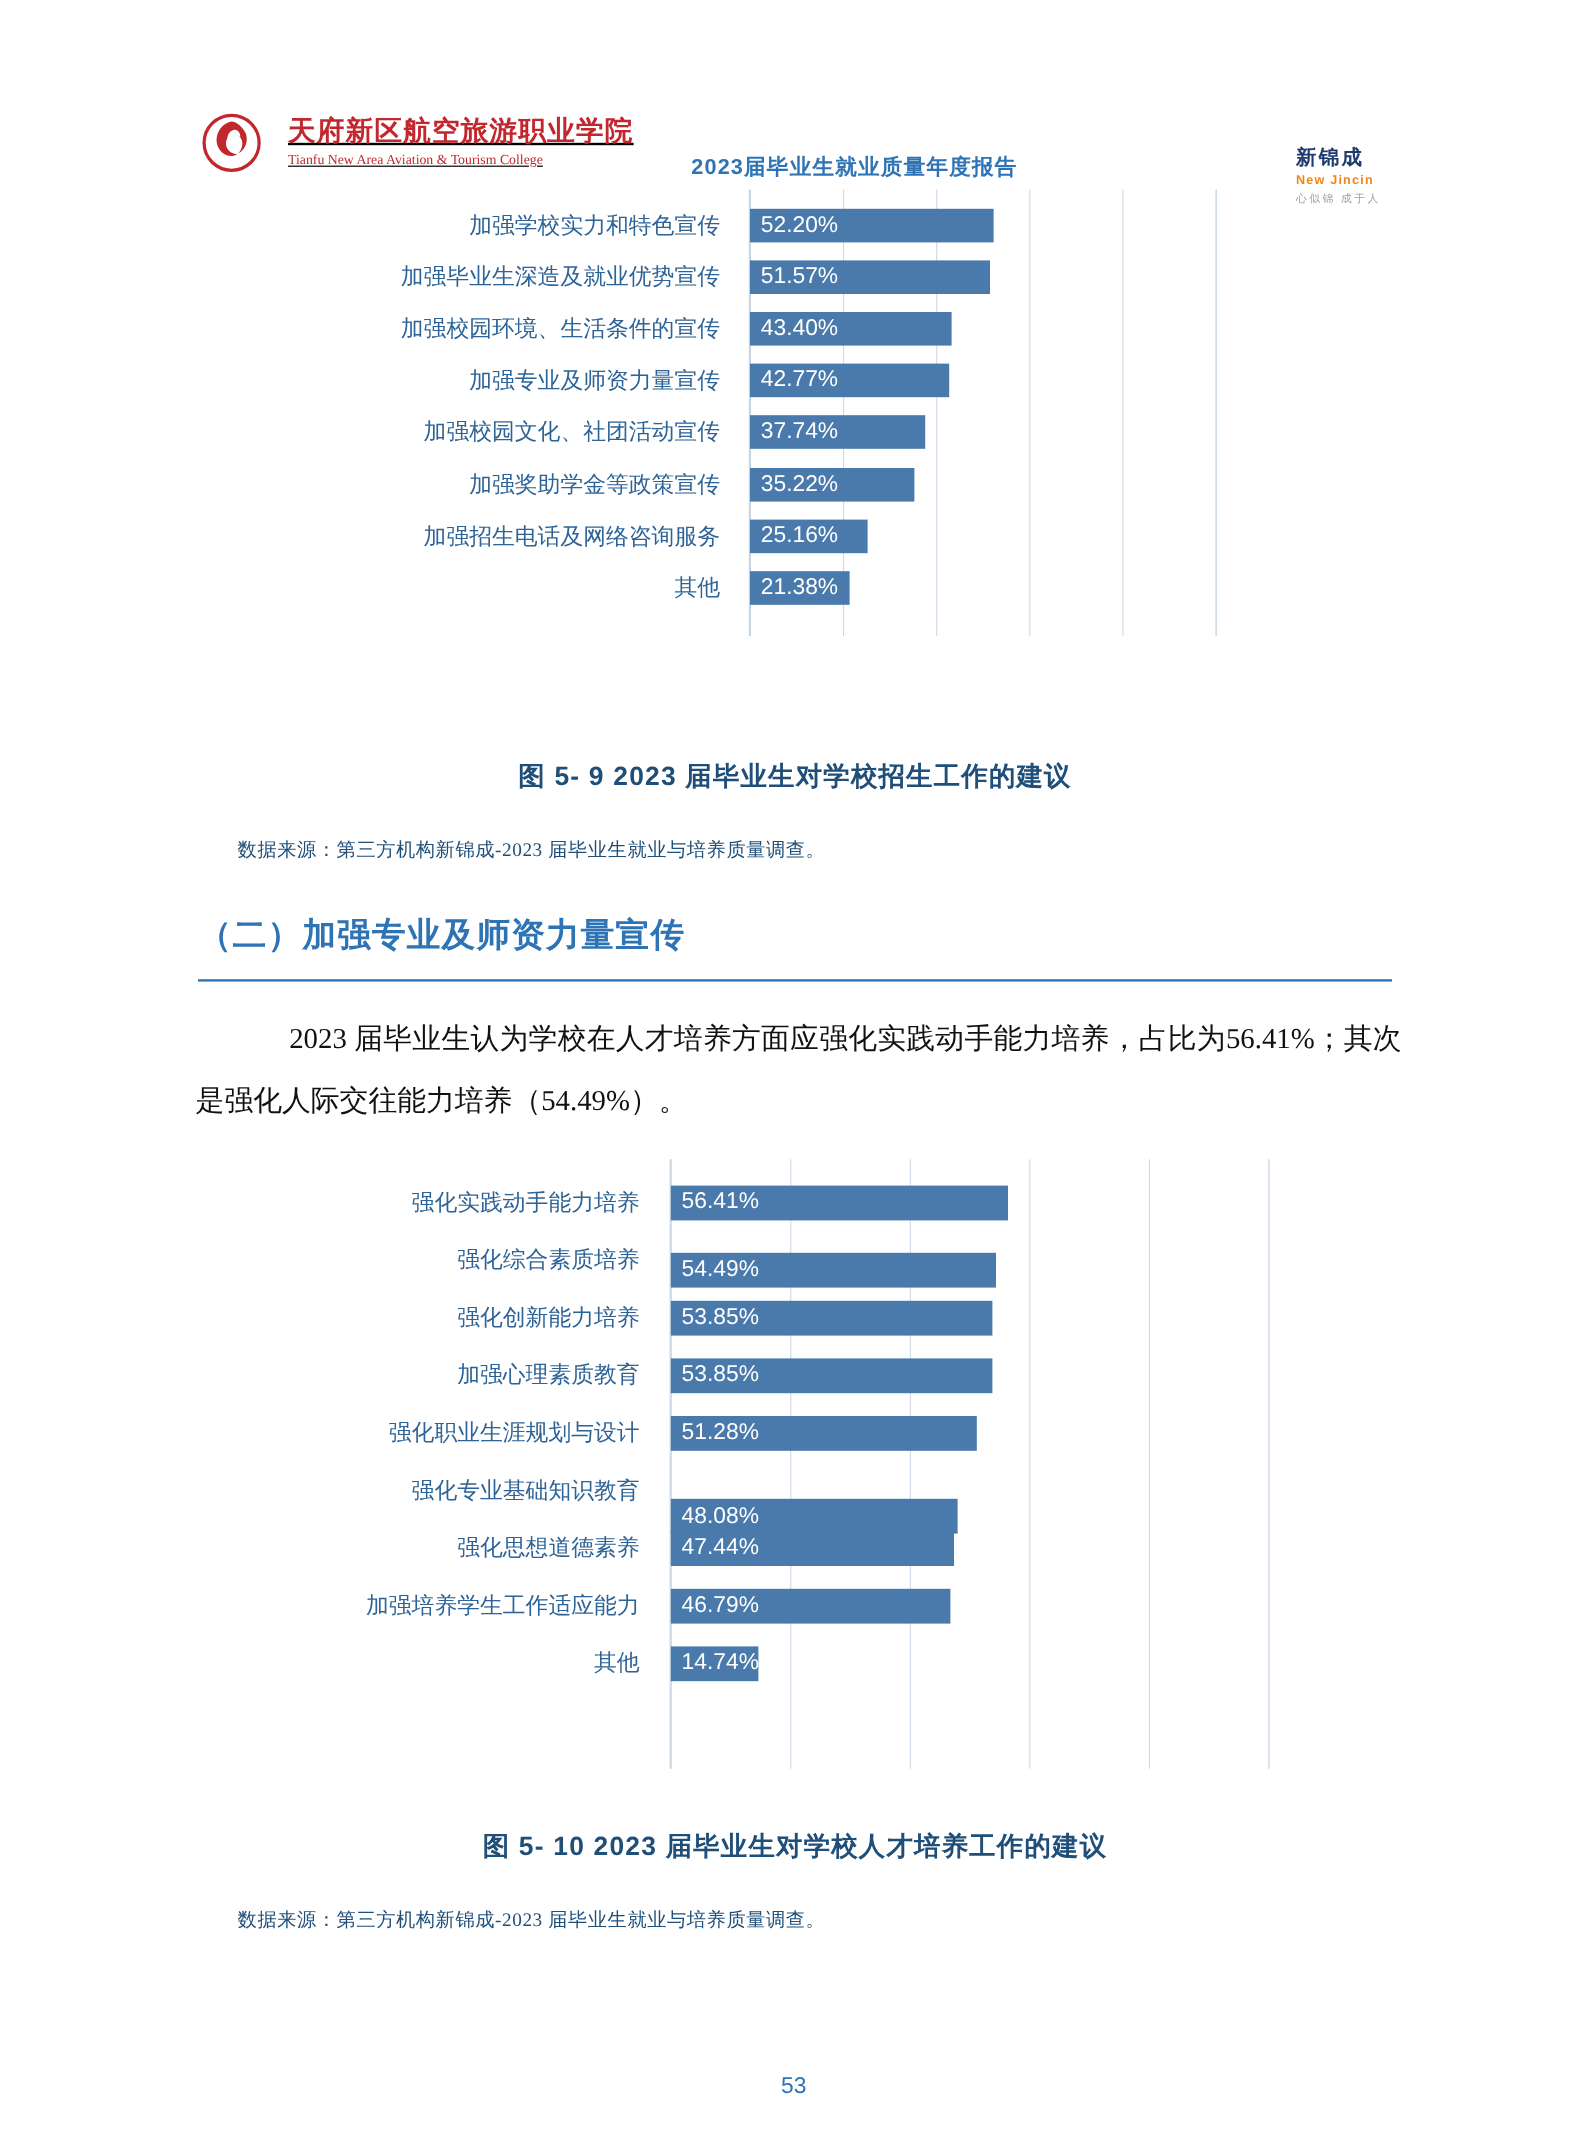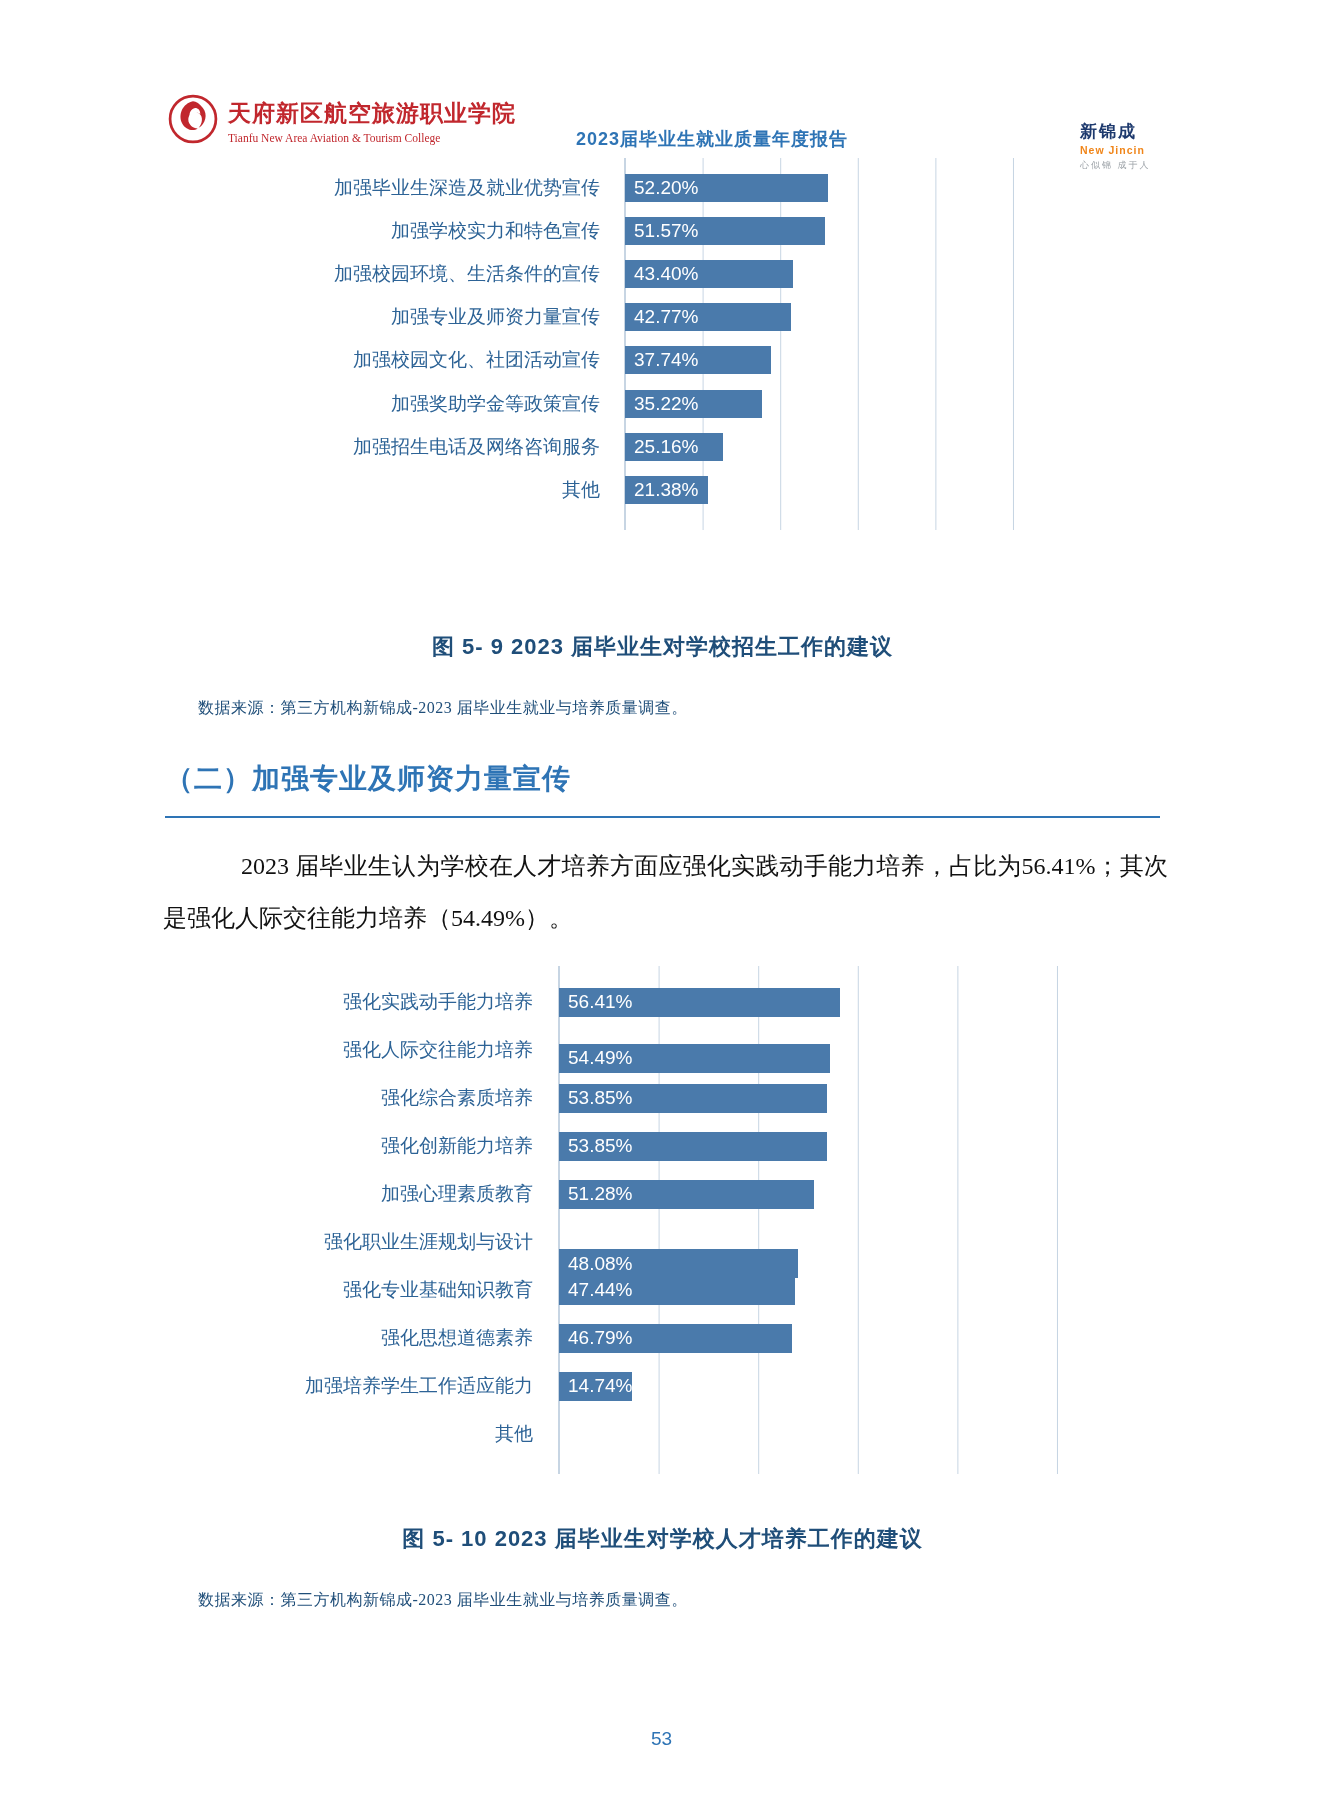--- a/index.html
+++ b/index.html
@@ -4,21 +4,21 @@
 <style>
   html,body{margin:0;padding:0;background:#e8e8e8;}
   #page{
     position:relative; width:1323px; height:1795px; margin:0 auto;
     background:#fff; overflow:hidden;
     font-family:"Liberation Sans", sans-serif;
     --bar:#4a7aab; --grid:#c7d5e3; --catlabel:#2d6396;
     --accent:#2e74b5; --caption:#1f4e79; --red:#c1272d;
   }
   
-  .header-left{position:absolute; left:168px; top:94px; display:flex; gap:10px; align-items:flex-end;}
+  .header-left{position:absolute; left:168px; top:94px; display:flex; gap:22px; align-items:flex-start;text-decoration:underline;}
   .logo-circle{width:50px; height:50px; flex:0 0 auto;}
   .college-cn{font-family:"Liberation Serif",serif; font-weight:bold; color:var(--red); font-size:23px; letter-spacing:1px; white-space:nowrap;}
   .college-en{font-family:"Liberation Serif",serif; color:var(--red); font-size:11.5px; margin-top:3px; white-space:nowrap;}
   .header-title{position:absolute; left:576px; top:127px; font-size:18px; font-weight:bold; color:var(--accent); letter-spacing:1px; white-space:nowrap;}
   .header-right{position:absolute; left:1080px; top:120px;}
   .brand-cn{font-size:17px; font-weight:bold; color:#1e3a6e; letter-spacing:2px; white-space:nowrap;}
   .brand-en{font-size:10.5px; font-weight:bold; color:#f08519; letter-spacing:1px; margin-top:1px; white-space:nowrap;}
   .brand-slogan{font-size:9px; color:#9aa0a6; letter-spacing:2px; margin-top:3px; white-space:nowrap;}
   
   .labels{position:absolute; box-sizing:border-box;}
@@ -77,22 +77,22 @@
 
   <div class="header-title">2023届毕业生就业质量年度报告</div>
 
   <div class="header-right">
     <div class="brand-cn">新锦成</div>
     <div class="brand-en">New Jincin</div>
     <div class="brand-slogan">心似锦 成于人</div>
   </div>
 
   <div class="labels" id="chart1-labels">
+      <div class="cat-label">加强学校实力和特色宣传</div>
       <div class="cat-label">加强毕业生深造及就业优势宣传</div>
-      <div class="cat-label">加强学校实力和特色宣传</div>
       <div class="cat-label">加强校园环境、生活条件的宣传</div>
       <div class="cat-label">加强专业及师资力量宣传</div>
       <div class="cat-label">加强校园文化、社团活动宣传</div>
       <div class="cat-label">加强奖助学金等政策宣传</div>
       <div class="cat-label">加强招生电话及网络咨询服务</div>
       <div class="cat-label">其他</div>
     </div>
   <div class="plot" id="chart1-plot">
       <div class="bar-row">
         <div class="bar" style="width: 52.2%;">
@@ -139,21 +139,20 @@
   <div class="fig-caption" id="caption1">图 5- 9  2023 届毕业生对学校招生工作的建议</div>
   <div class="source-note" id="source1">数据来源：第三方机构新锦成-2023 届毕业生就业与培养质量调查。</div>
 
   <div class="section-heading">（二）加强专业及师资力量宣传</div>
   <div class="heading-rule"></div>
 
   <div class="body-paragraph">2023 届毕业生认为学校在人才培养方面应强化实践动手能力培养，占比为56.41%；其次是强化人际交往能力培养（54.49%）。</div>
 
   <div class="labels" id="chart2-labels">
       <div class="cat-label">强化实践动手能力培养</div>
-      <div class="cat-label">强化人际交往能力培养</div>
       <div class="cat-label">强化综合素质培养</div>
       <div class="cat-label">强化创新能力培养</div>
       <div class="cat-label">加强心理素质教育</div>
       <div class="cat-label">强化职业生涯规划与设计</div>
       <div class="cat-label">强化专业基础知识教育</div>
       <div class="cat-label">强化思想道德素养</div>
       <div class="cat-label">加强培养学生工作适应能力</div>
       <div class="cat-label">其他</div>
     </div>
   <div class="plot" id="chart2-plot">

